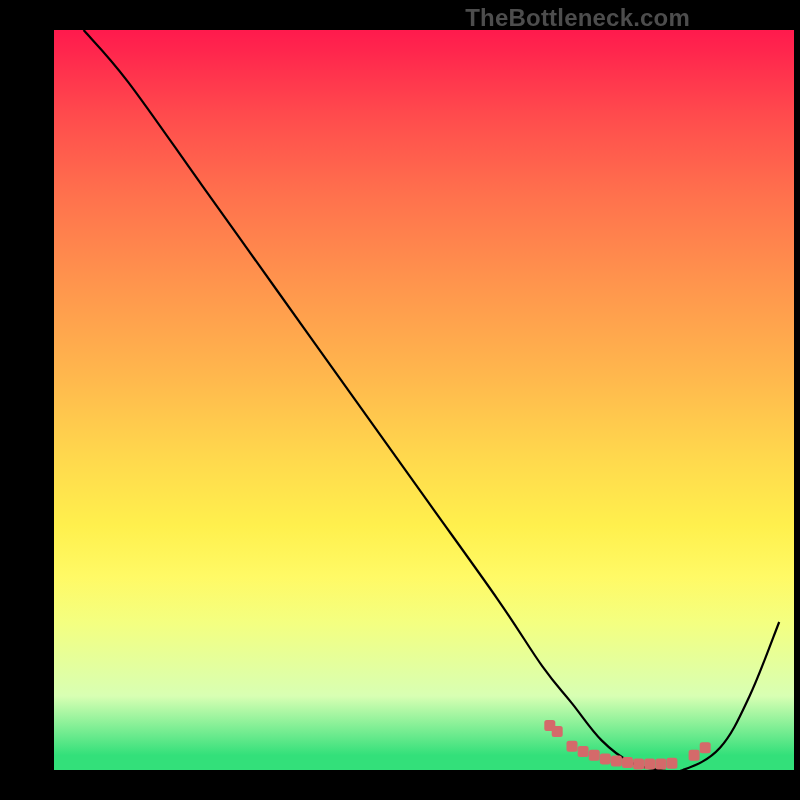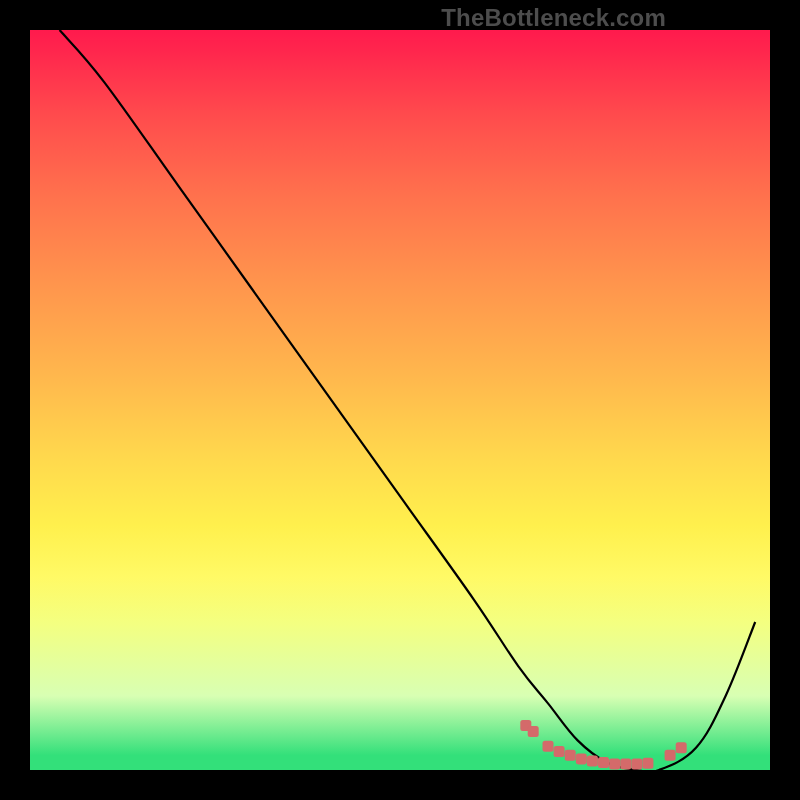--- a/index.html
+++ b/index.html
@@ -8,20 +8,21 @@
     width: 800px;
     height: 800px;
     background: #000;
     overflow: hidden;
     font-family: Arial, Helvetica, sans-serif;
   }
   .chart-wrapper {
     position: relative;
     width: 676px;
     height: 800px;
+    margin-left: 24px;
   }
   .plot-area {
     position: absolute;
     left: 30px;
     top: 30px;
     width: 740px;
     height: 740px;
     background: linear-gradient(
       to bottom,
       #ff1a4d 0%,

